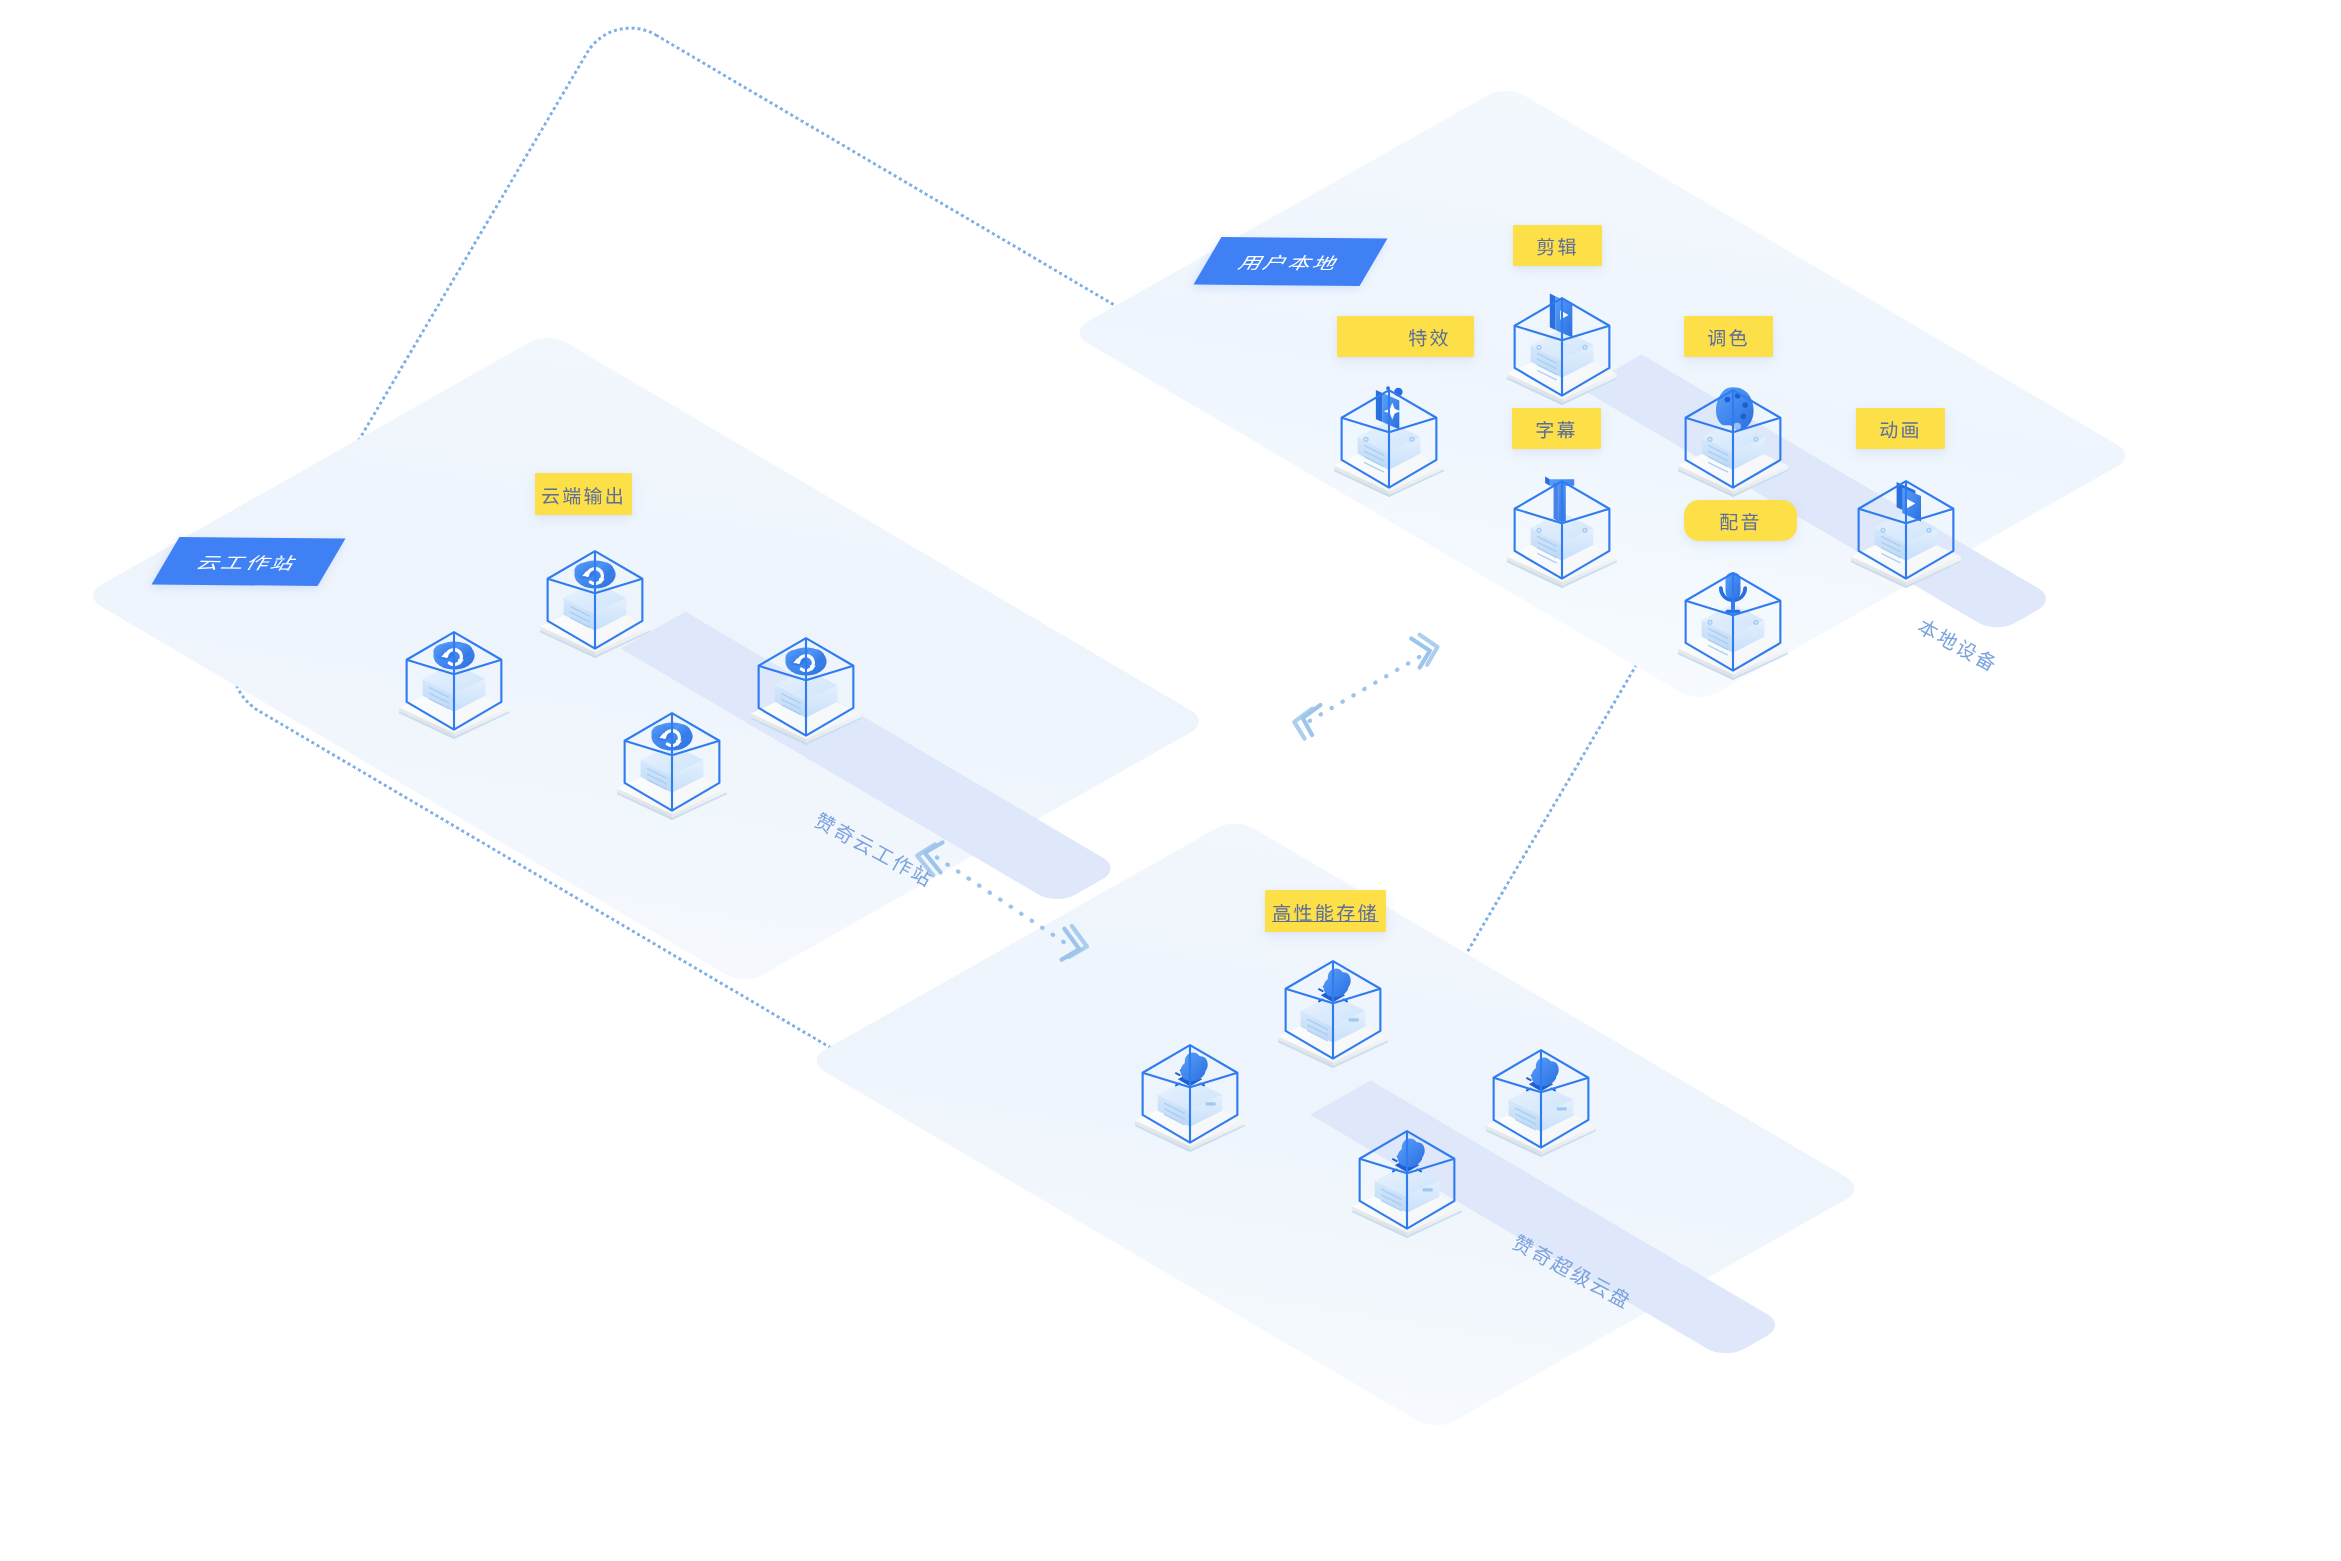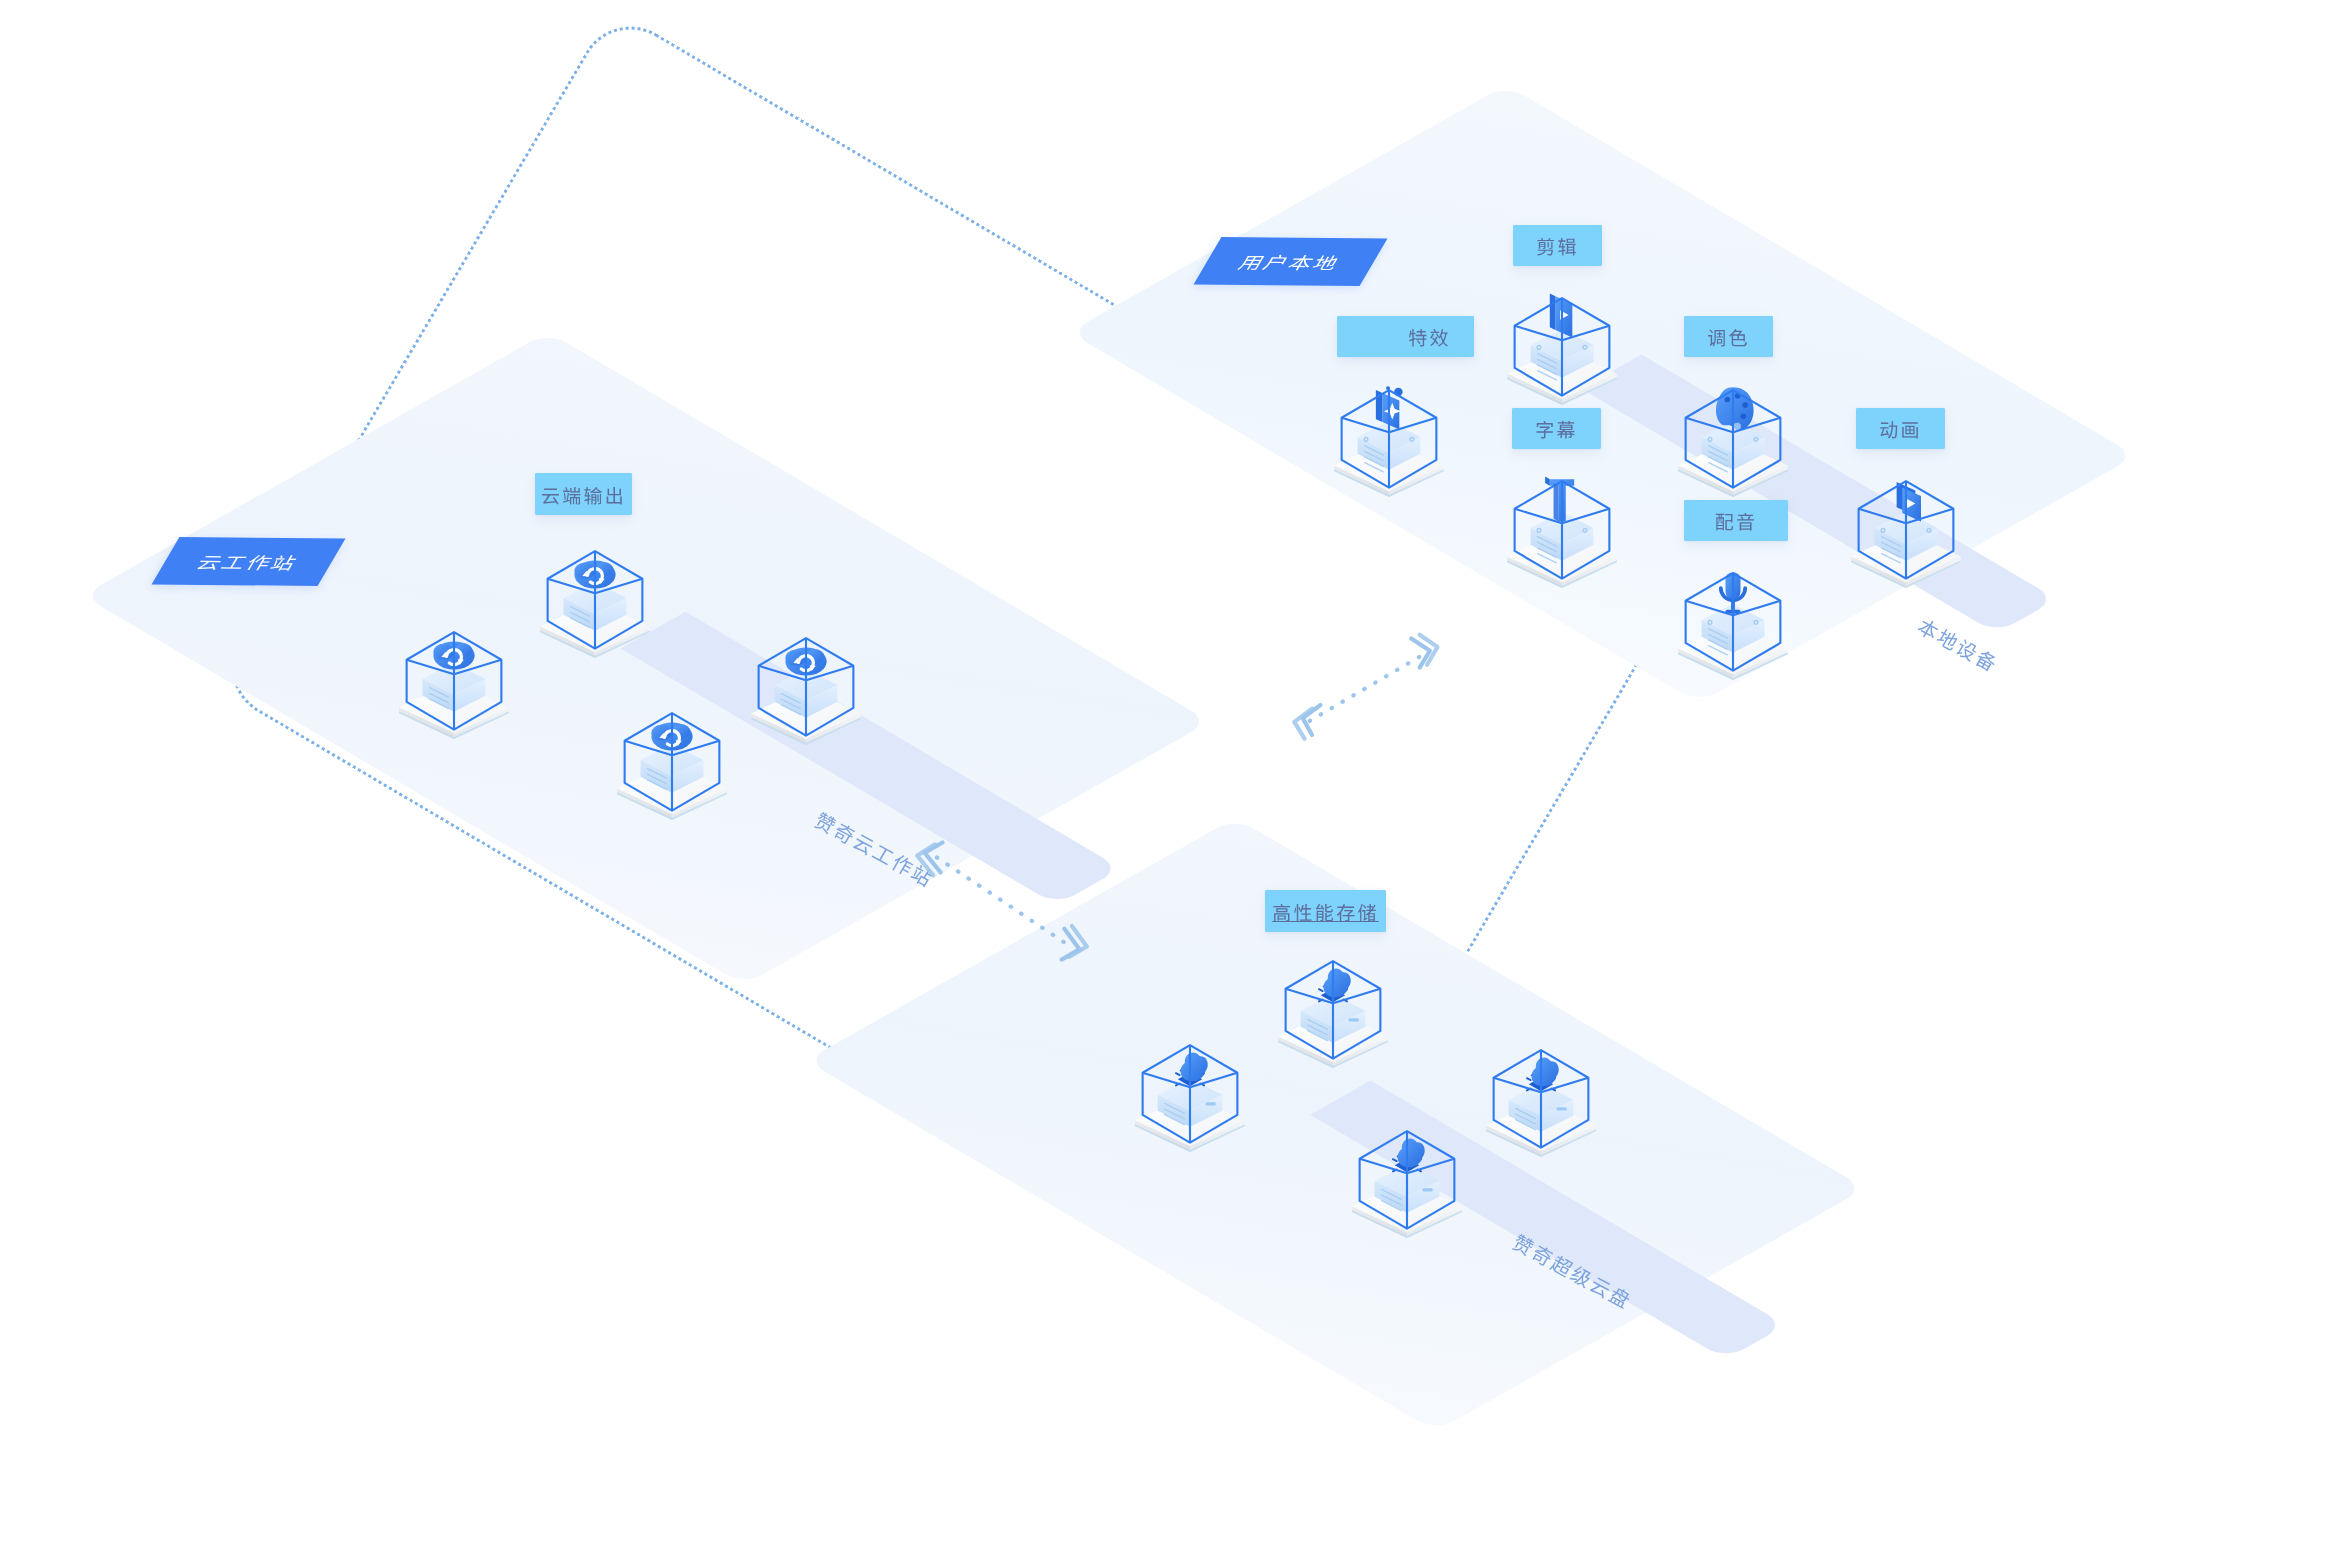--- a/index.html
+++ b/index.html
@@ -63,21 +63,21 @@
     color:#7ba2dd;
     font-size:19.7px;
     letter-spacing:2.3px;
     white-space:nowrap;
     transform-origin:0 50%;
   }
 
   
   .label-card{
     position:absolute;
-    background:#7dd3fc;
+    background:#fde047;
     color:#5d6d9c;
     font-size:19px;
     letter-spacing:2.3px;
     display:flex;align-items:center;justify-content:center;
     white-space:nowrap;
     box-shadow:0 4.7px 12px rgba(120,150,200,.13), 0 0.9px 2.8px rgba(120,150,200,.08);
     border-radius:1.4px;
     z-index:40;
   }
 
@@ -279,21 +279,21 @@
   <div class="ribbon" style="left:1220px; top:234px; width:141px; height:55px;
               transform:rotate(30.5deg) skewY(-30deg) scaleX(1.02);">用户本地</div>
 
   <div class="slab-label" style="left:1920px; top:609px; transform:rotate(30.5deg) skewY(-2deg);">本地设备</div>
 
   <div class="label-card" style="left:1513px; top:225px; width:89px; height:41px;">剪辑</div>
   <div class="label-card" style="left:1337px; top:316px; width:89px; height:41px;padding-left:48px;">特效</div>
   <div class="label-card" style="left:1684px; top:316px; width:89px; height:41px;">调色</div>
   <div class="label-card" style="left:1512px; top:408px; width:89px; height:41px;">字幕</div>
   <div class="label-card" style="left:1856px; top:408px; width:89px; height:41px;">动画</div>
-  <div class="label-card" style="left:1684px; top:500px; width:104px; height:41px;">配音</div>
+  <div class="label-card" style="left:1684px; top:500px; width:113px; height:41px;border-radius:15px;">配音</div>
 
   <div class="node" style="left:1494px; top:269px;">
     <svg viewBox="0 0 290 290">
       <path d="M145 168 L262 223 L145 278 L28 223 Z" fill="url(#basTop)"></path>
       <path d="M28 223 L145 278 L145 290 L28 235 Z" fill="url(#basL)"></path>
       <path d="M262 223 L145 278 L145 290 L262 235 Z" fill="url(#basR)"></path>
       <path d="M28 233 L145 288 L262 233" fill="none" stroke="#bcd9f2" stroke-width="4" opacity=".75"></path>
       <path d="M145 128 L212 162 L145 196 L78 162 Z" fill="url(#srvT)"></path>
       <path d="M78 162 L145 196 L145 232 L78 198 Z" fill="url(#srvL)"></path>
       <path d="M212 162 L145 196 L145 232 L212 198 Z" fill="url(#srvR)"></path>

